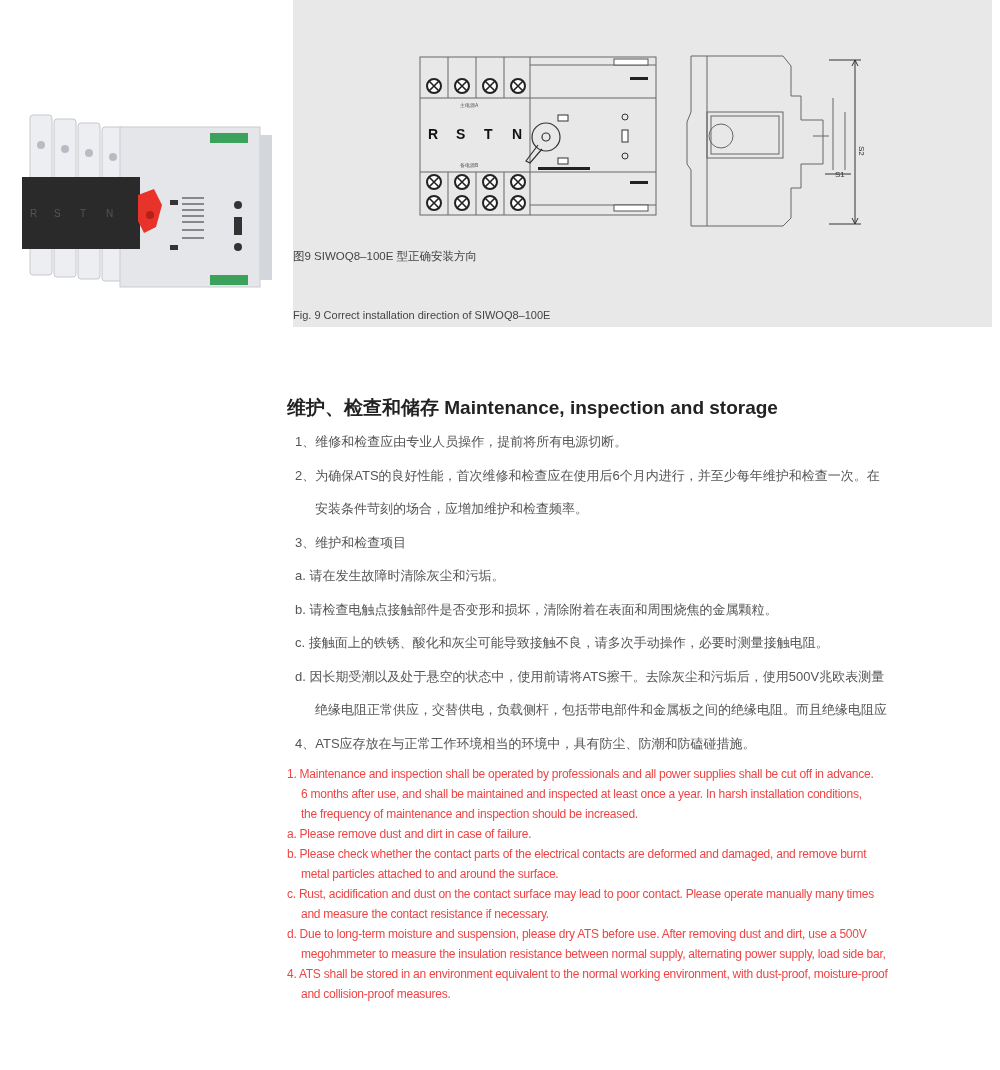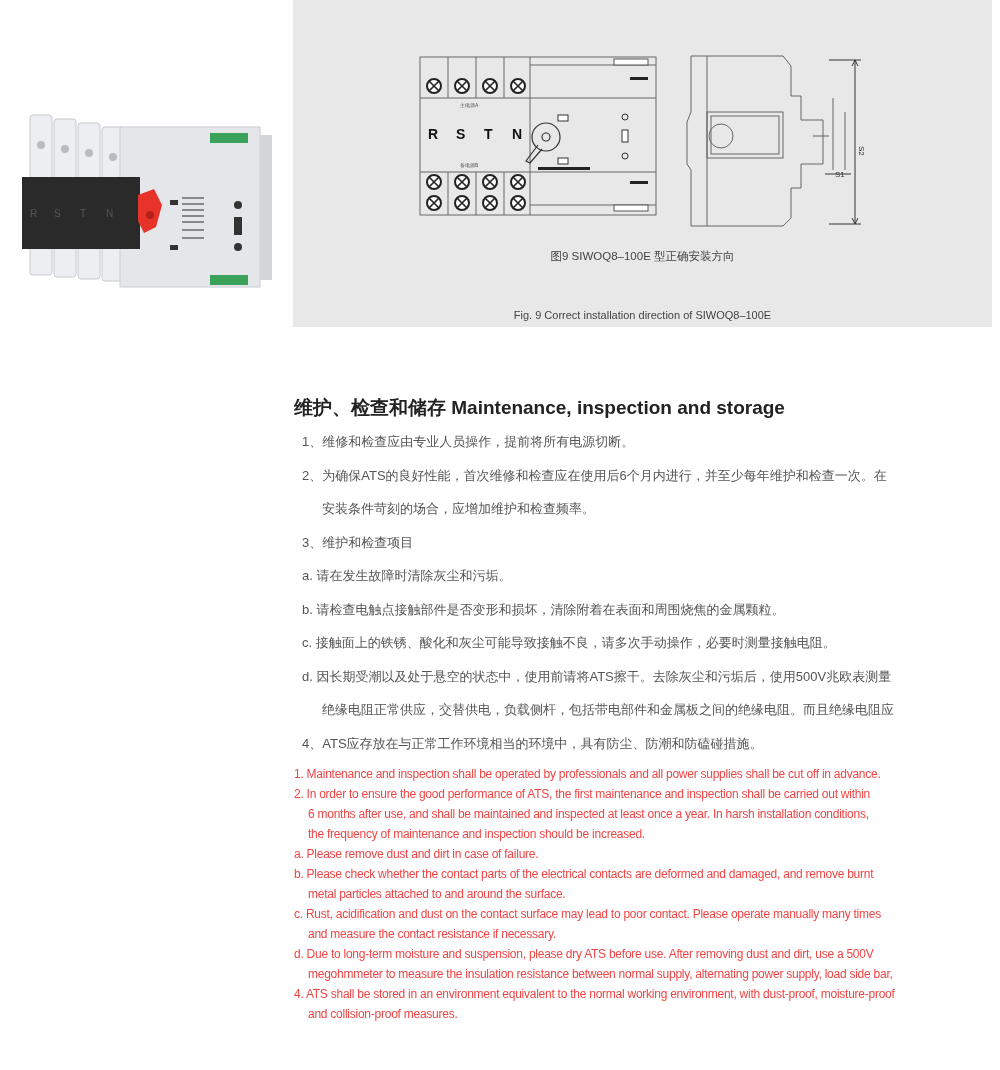--- a/index.html
+++ b/index.html
@@ -6,26 +6,26 @@
   body { width: 1000px; height: 1070px; position: relative; overflow: hidden;
          font-family: "Liberation Sans", "DejaVu Sans", sans-serif; color: #333; }
 
   
   .product { position: absolute; left: 20px; top: 105px; width: 255px; height: 185px; }
 
   
   .fig-panel { position: absolute; left: 293px; top: 0; width: 699px; height: 327px; background: #e8e8e8; }
   .front-view { position: absolute; left: 418px; top: 55px; width: 250px; height: 167px; }
   .side-view { position: absolute; left: 683px; top: 52px; width: 185px; height: 178px; }
-  .caption { position: absolute; left: 293px; width: 699px; text-align: center; color: #444; }
+  .caption { position: absolute; left: 293px; width: 699px; text-align: left; color: #444; }
   .caption-cn { top: 249px; font-size: 11.5px; }
   .caption-en { top: 265px; font-size: 11px; margin-top: 44px; }
 
   
-  .section { position: absolute; left: 294px; top: 395px; width: 700px; }
+  .section { position: absolute; left: 287px; top: 395px; width: 700px; }
   .heading { font-size: 19px; color: #222; margin: 0 0 7px 0; white-space: nowrap; }
   .cn-list { font-size: 13px; color: #555; line-height: 25.5px; }
   .cn-list p { margin: 8px; }
   .indent { padding-left: 20px; }
   .en-list { margin-top: 2px; font-size: 12px; color: #ef4444; line-height: 20px; letter-spacing: -0.25px; }
   .en-list p { margin: 0; }
   .en-indent { padding-left: 14px; }
 </style>
 </head>
 <body>
@@ -189,21 +189,20 @@
     <p>3、维护和检查项目</p>
     <p>a. 请在发生故障时清除灰尘和污垢。</p>
     <p>b. 请检查电触点接触部件是否变形和损坏，清除附着在表面和周围烧焦的金属颗粒。</p>
     <p>c. 接触面上的铁锈、酸化和灰尘可能导致接触不良，请多次手动操作，必要时测量接触电阻。</p>
     <p>d. 因长期受潮以及处于悬空的状态中，使用前请将ATS擦干。去除灰尘和污垢后，使用500V兆欧表测量</p>
     <p class="indent">绝缘电阻正常供应，交替供电，负载侧杆，包括带电部件和金属板之间的绝缘电阻。而且绝缘电阻应</p>
     <p>4、ATS应存放在与正常工作环境相当的环境中，具有防尘、防潮和防磕碰措施。</p>
   </div>
   <div class="en-list">
     <p>1. Maintenance and inspection shall be operated by professionals and all power supplies shall be cut off in advance.</p>
-    <p>2. In order to ensure the good performance of ATS, the first maintenance and inspection shall be carried out within</p>
     <p class="en-indent">6 months after use, and shall be maintained and inspected at least once a year. In harsh installation conditions,</p>
     <p class="en-indent">the frequency of maintenance and inspection should be increased.</p>
     <p>a. Please remove dust and dirt in case of failure.</p>
     <p>b. Please check whether the contact parts of the electrical contacts are deformed and damaged, and remove burnt</p>
     <p class="en-indent">metal particles attached to and around the surface.</p>
     <p>c. Rust, acidification and dust on the contact surface may lead to poor contact. Please operate manually many times</p>
     <p class="en-indent">and measure the contact resistance if necessary.</p>
     <p>d. Due to long-term moisture and suspension, please dry ATS before use. After removing dust and dirt, use a 500V</p>
     <p class="en-indent">megohmmeter to measure the insulation resistance between normal supply, alternating power supply, load side bar,</p>
     <p>4. ATS shall be stored in an environment equivalent to the normal working environment, with dust-proof, moisture-proof</p>

